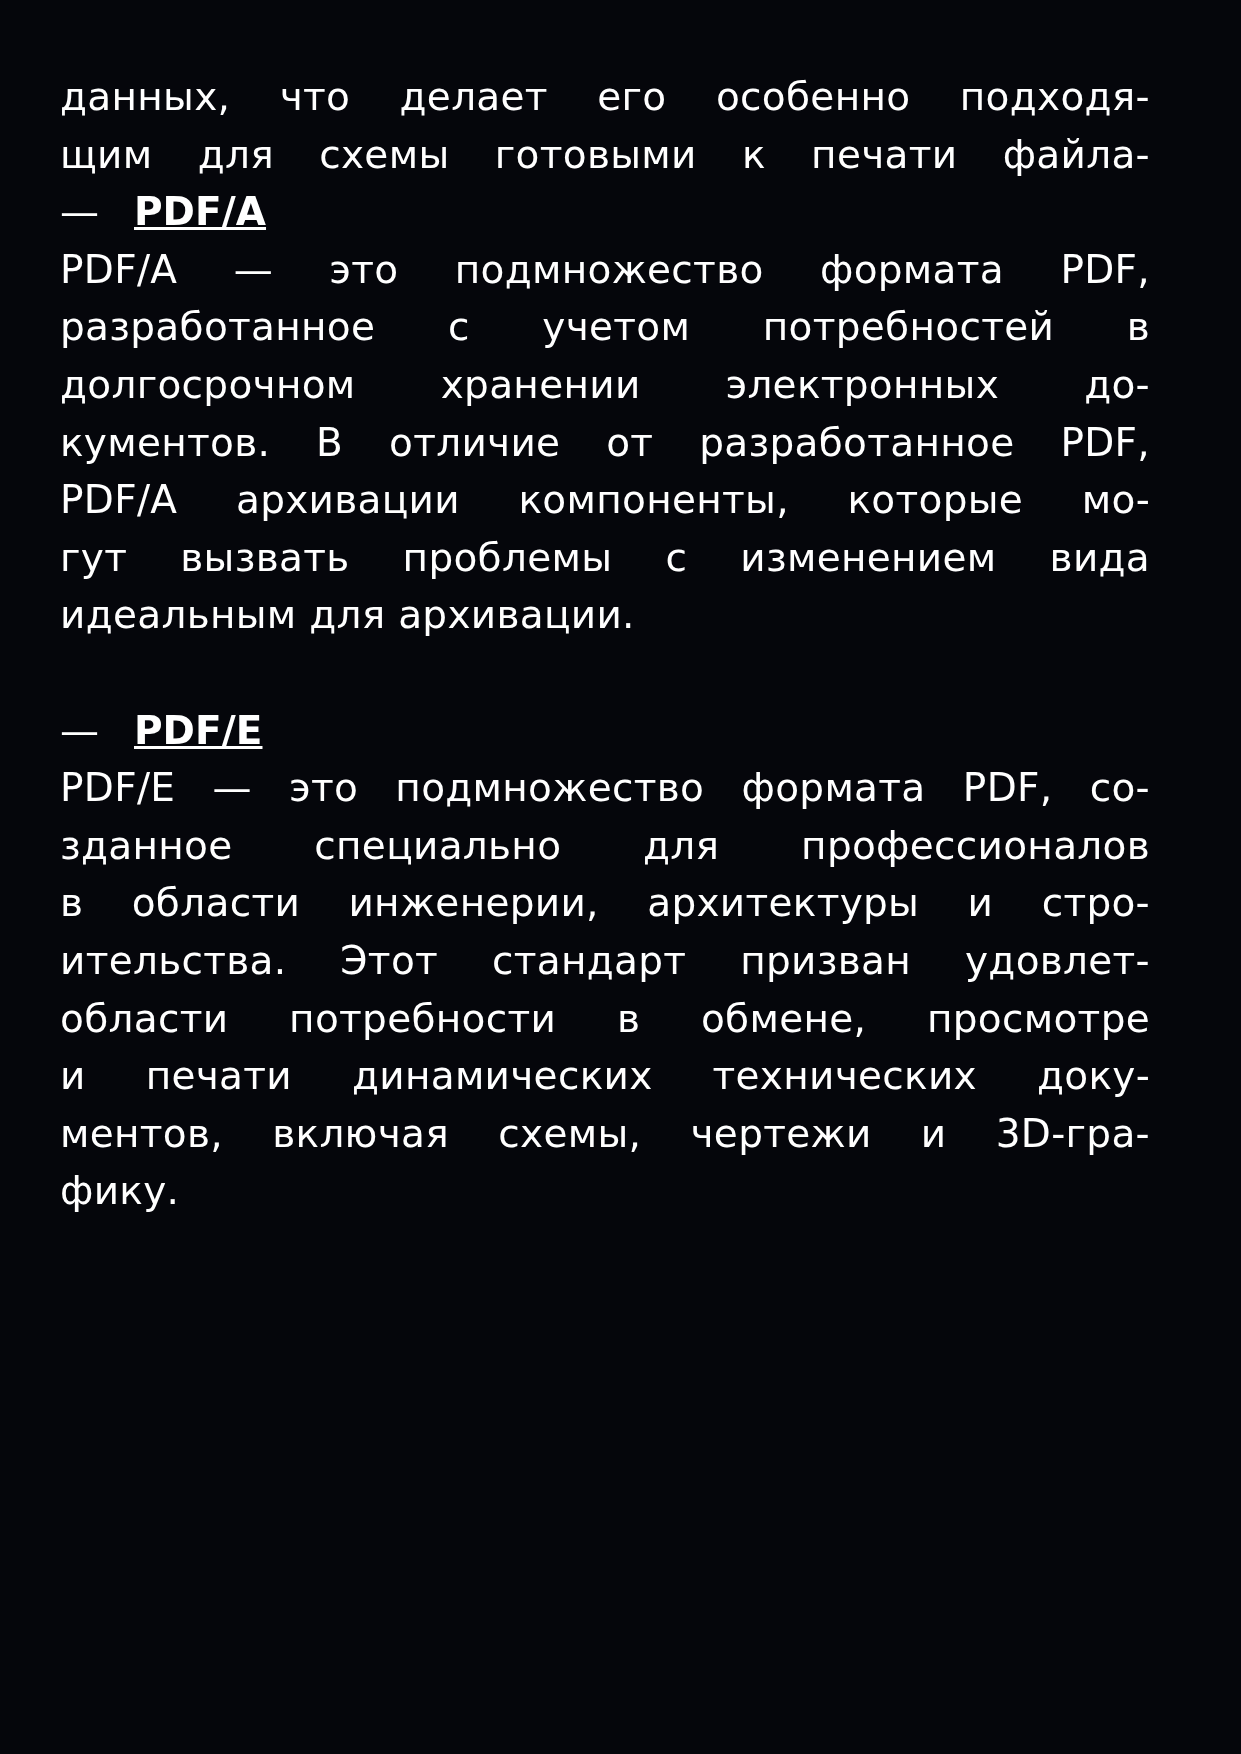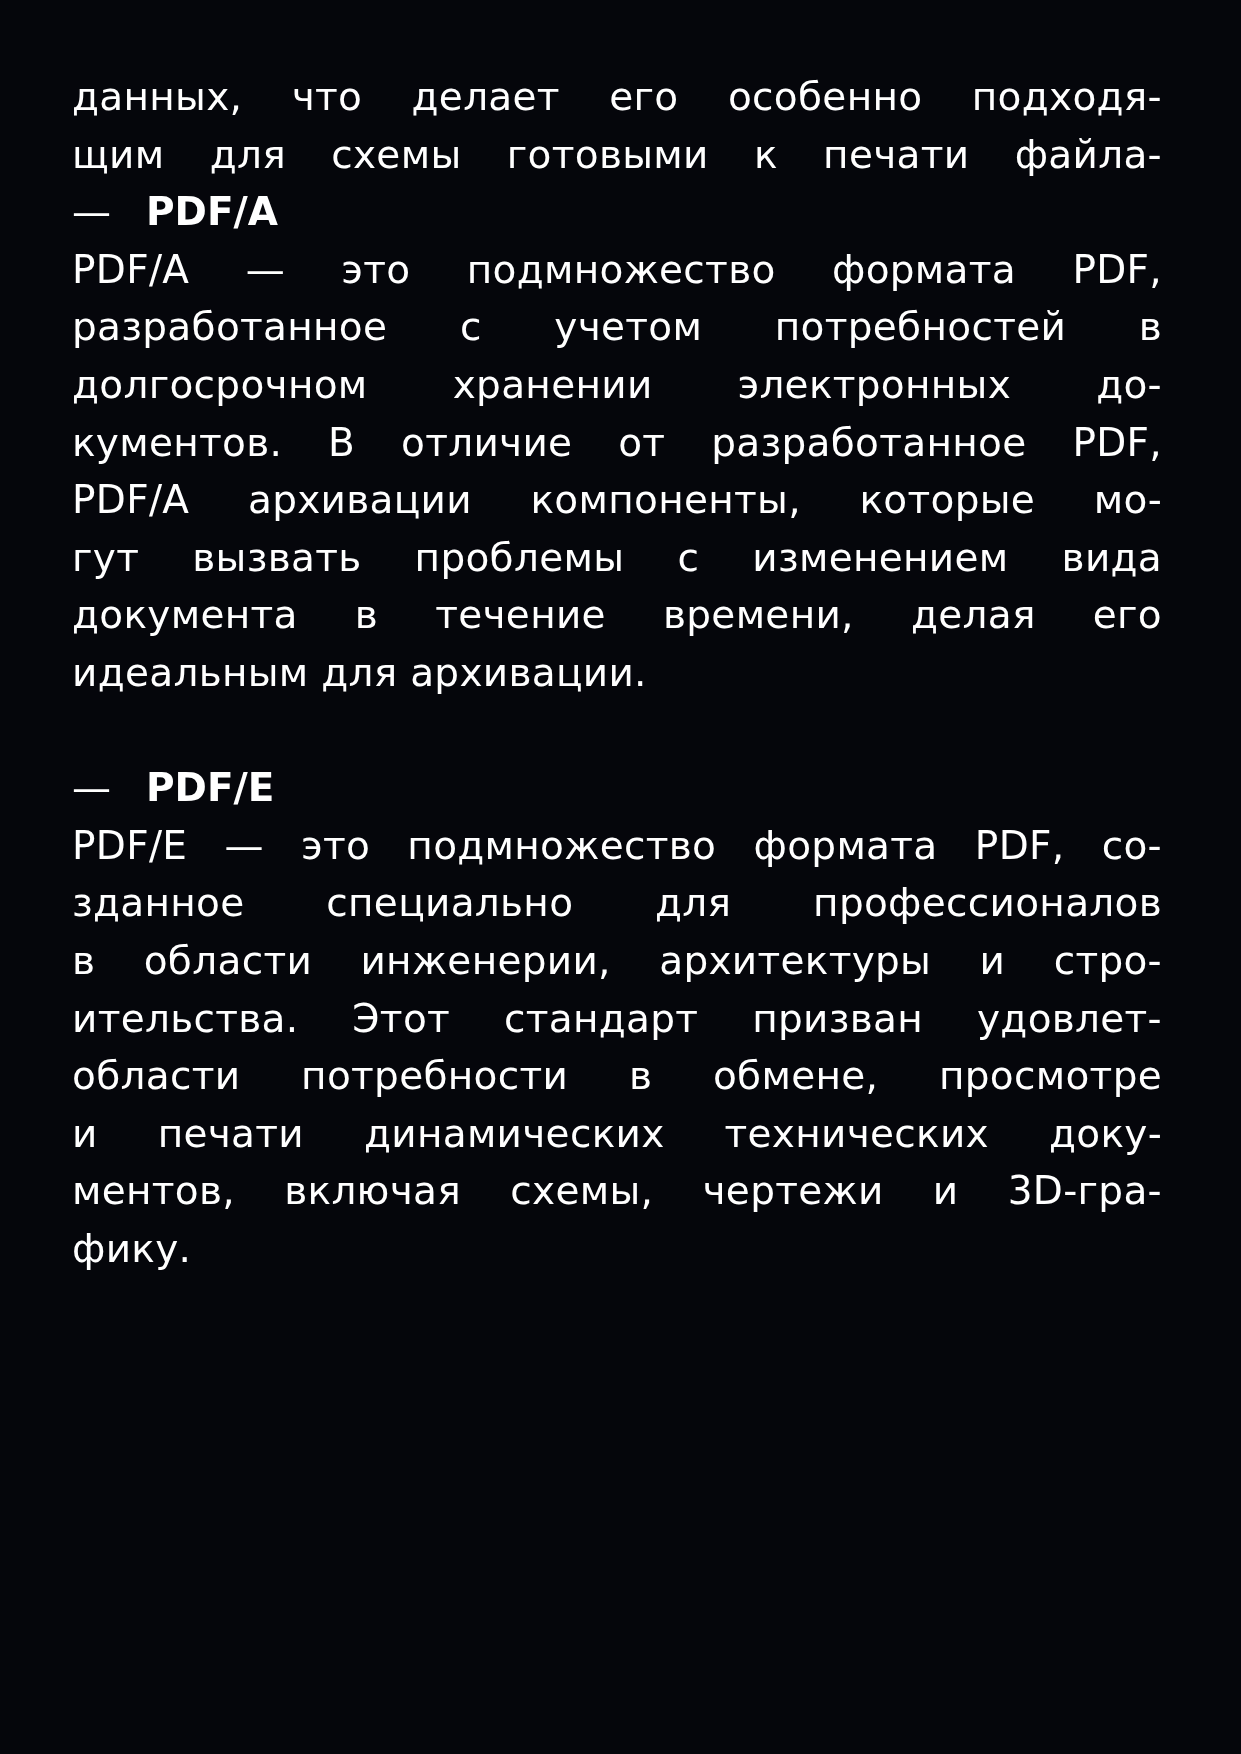--- a/index.html
+++ b/index.html
@@ -10,21 +10,21 @@
     body {
       width: 1241px;
       height: 1754px;
       overflow: hidden;
       position: relative;
       font-family: "DejaVu Sans", "Liberation Sans", sans-serif;
       color: #ffffff;
     }
     .page {
       position: absolute;
-      left: 72px;
+      left: 60px;
       top: 68px;
       width: 1090px;
     }
     .line {
       display: block;
       font-size: 39px;
       line-height: 57.6px;
       height: 57.6px;
       white-space: nowrap;
       letter-spacing: 0.3px;
@@ -39,20 +39,21 @@
       font-size: 39px;
       line-height: 57.6px;
       height: 57.6px;
     }
     .dash {
       width: 74px;
       font-weight: normal;
     }
     .heading-title {
       font-weight: bold;
+      text-decoration: underline;
     }
     .spacer {
       height: 57.6px;
     }
   </style>
 </head>
 <body>
 
 <div class="page">
 
@@ -66,21 +67,20 @@
       <span class="dash">—</span>
       <span class="heading-title">PDF/A</span>
     </div>
     <div>
       <span class="line just">PDF/A — это подмножество формата PDF,</span>
       <span class="line just">разработанное с учетом потребностей в</span>
       <span class="line just">долгосрочном хранении электронных до-</span>
       <span class="line just">кументов. В отличие от разработанное PDF,</span>
       <span class="line just">PDF/A архивации компоненты, которые мо-</span>
       <span class="line just">гут вызвать проблемы с изменением вида</span>
-      <span class="line just">документа в течение времени, делая его</span>
       <span class="line">идеальным для архивации.</span>
     </div>
   </div>
 
   <div class="spacer"></div>
 
   <div>
     <div class="heading">
       <span class="dash">—</span>
       <span class="heading-title">PDF/E</span>

